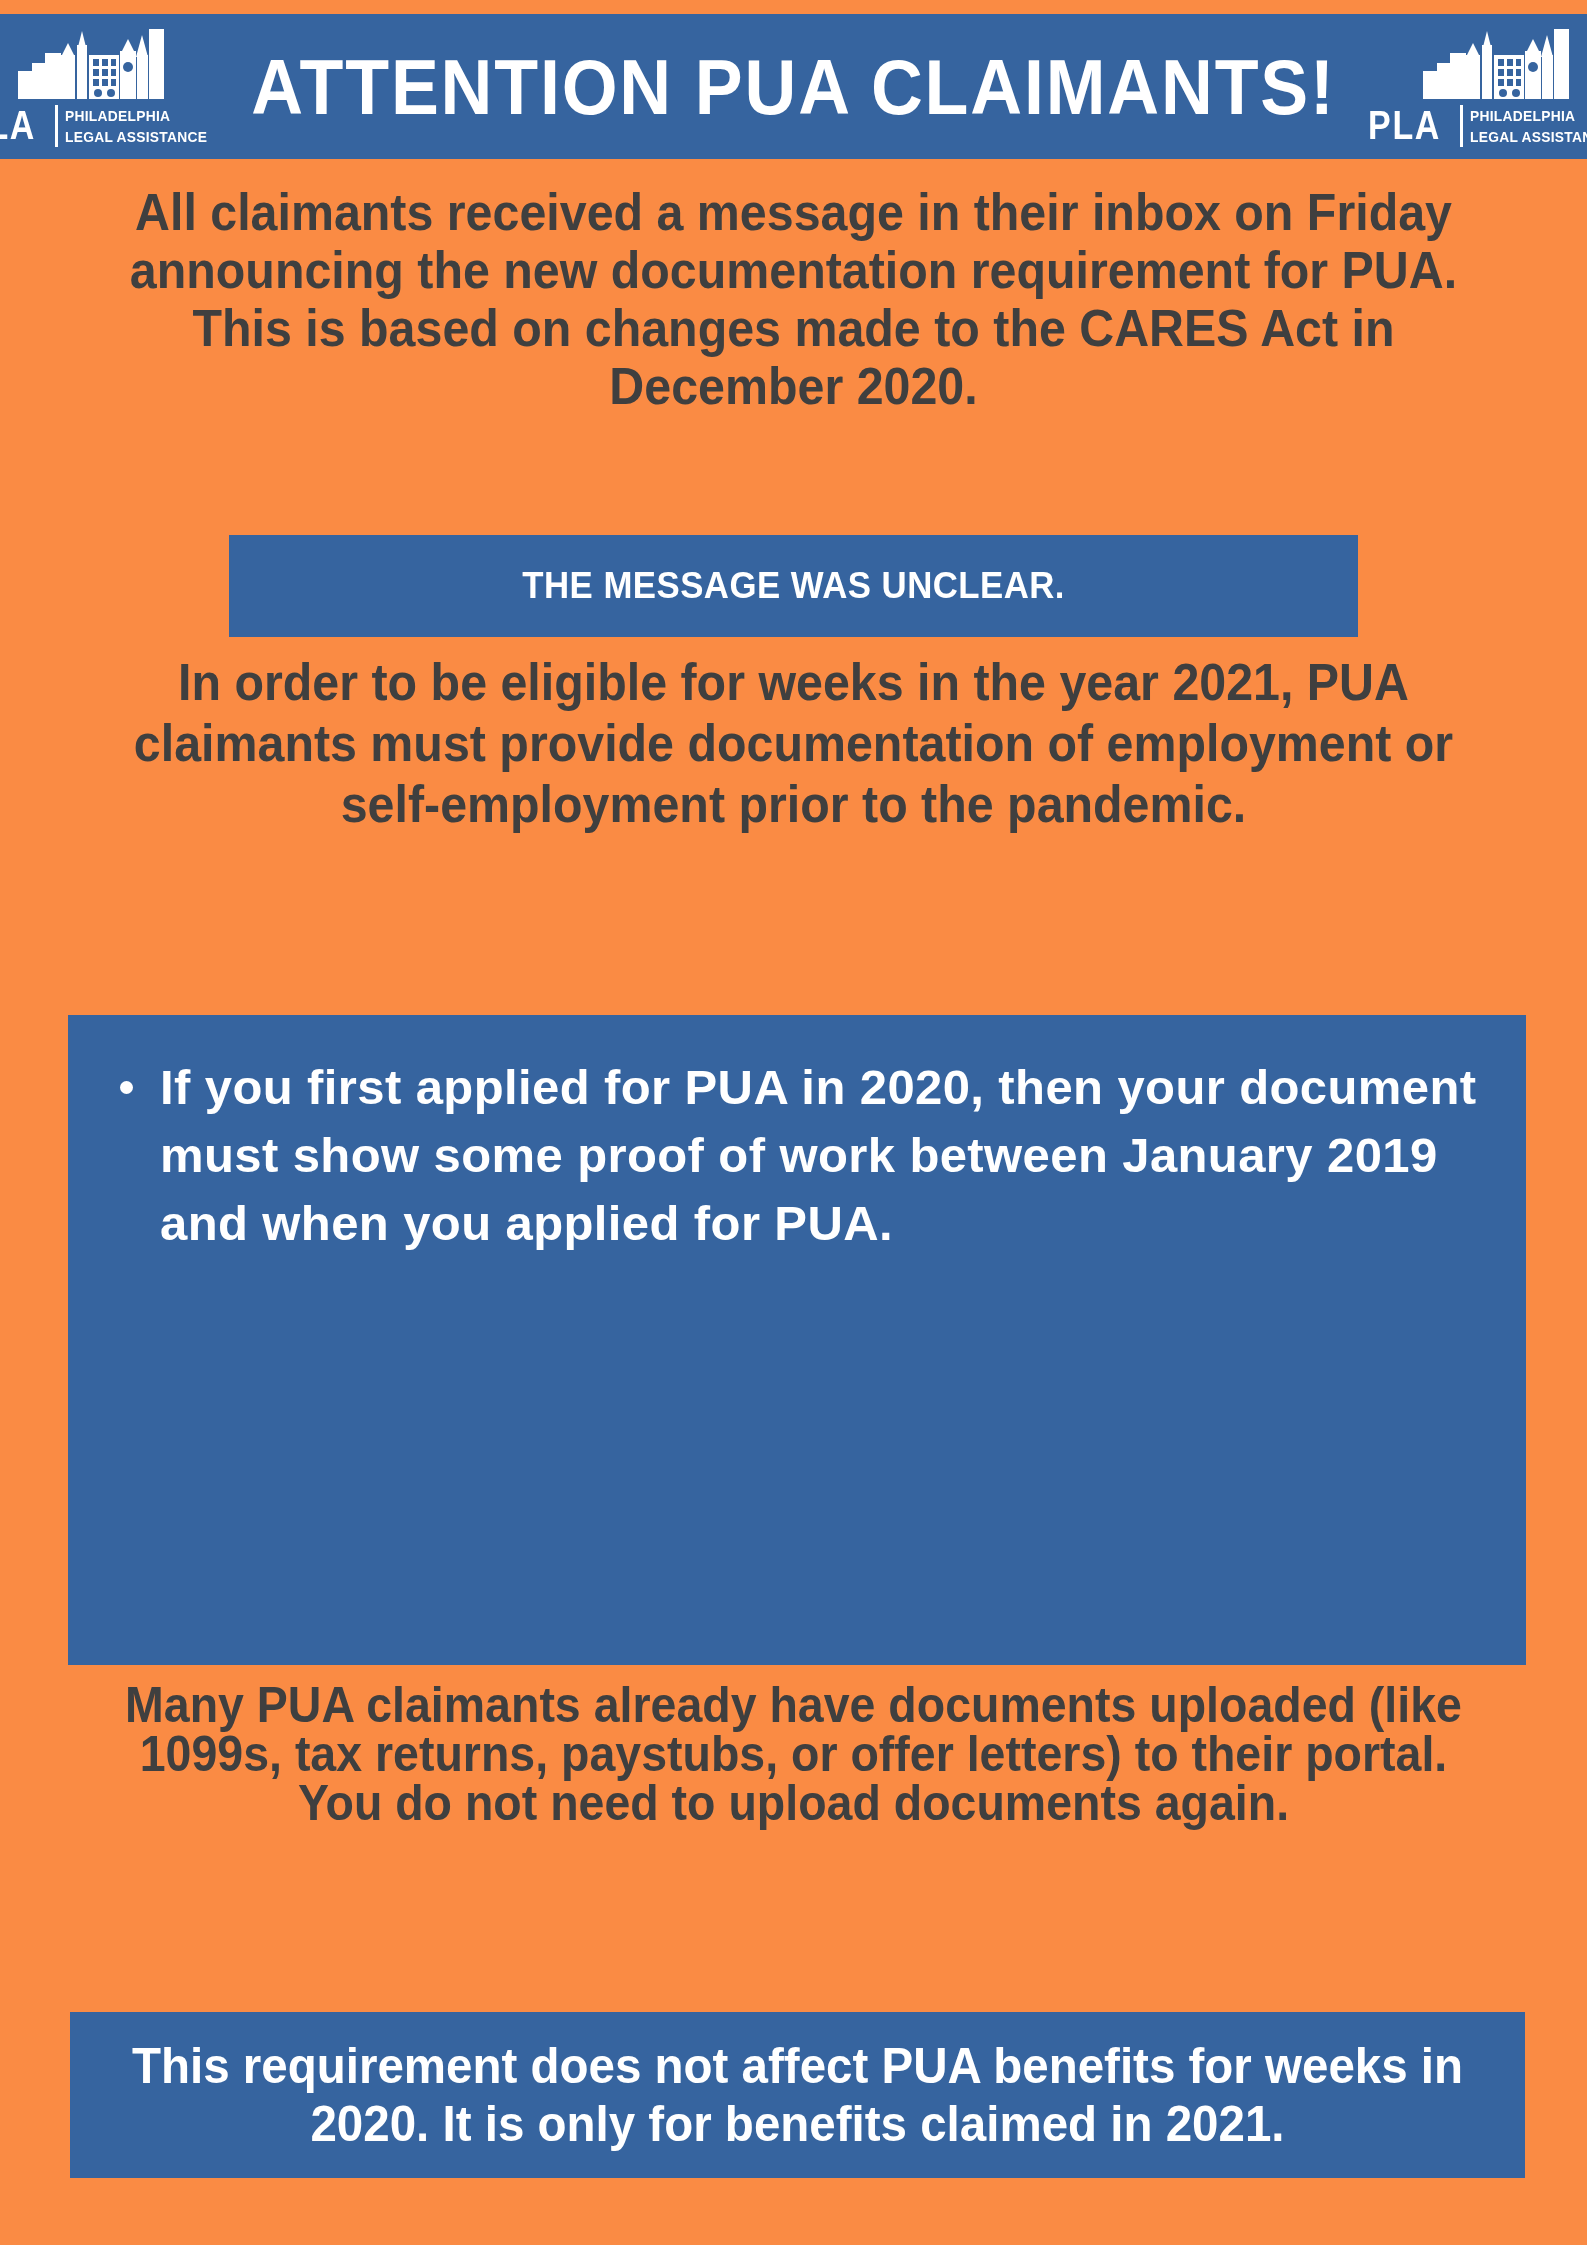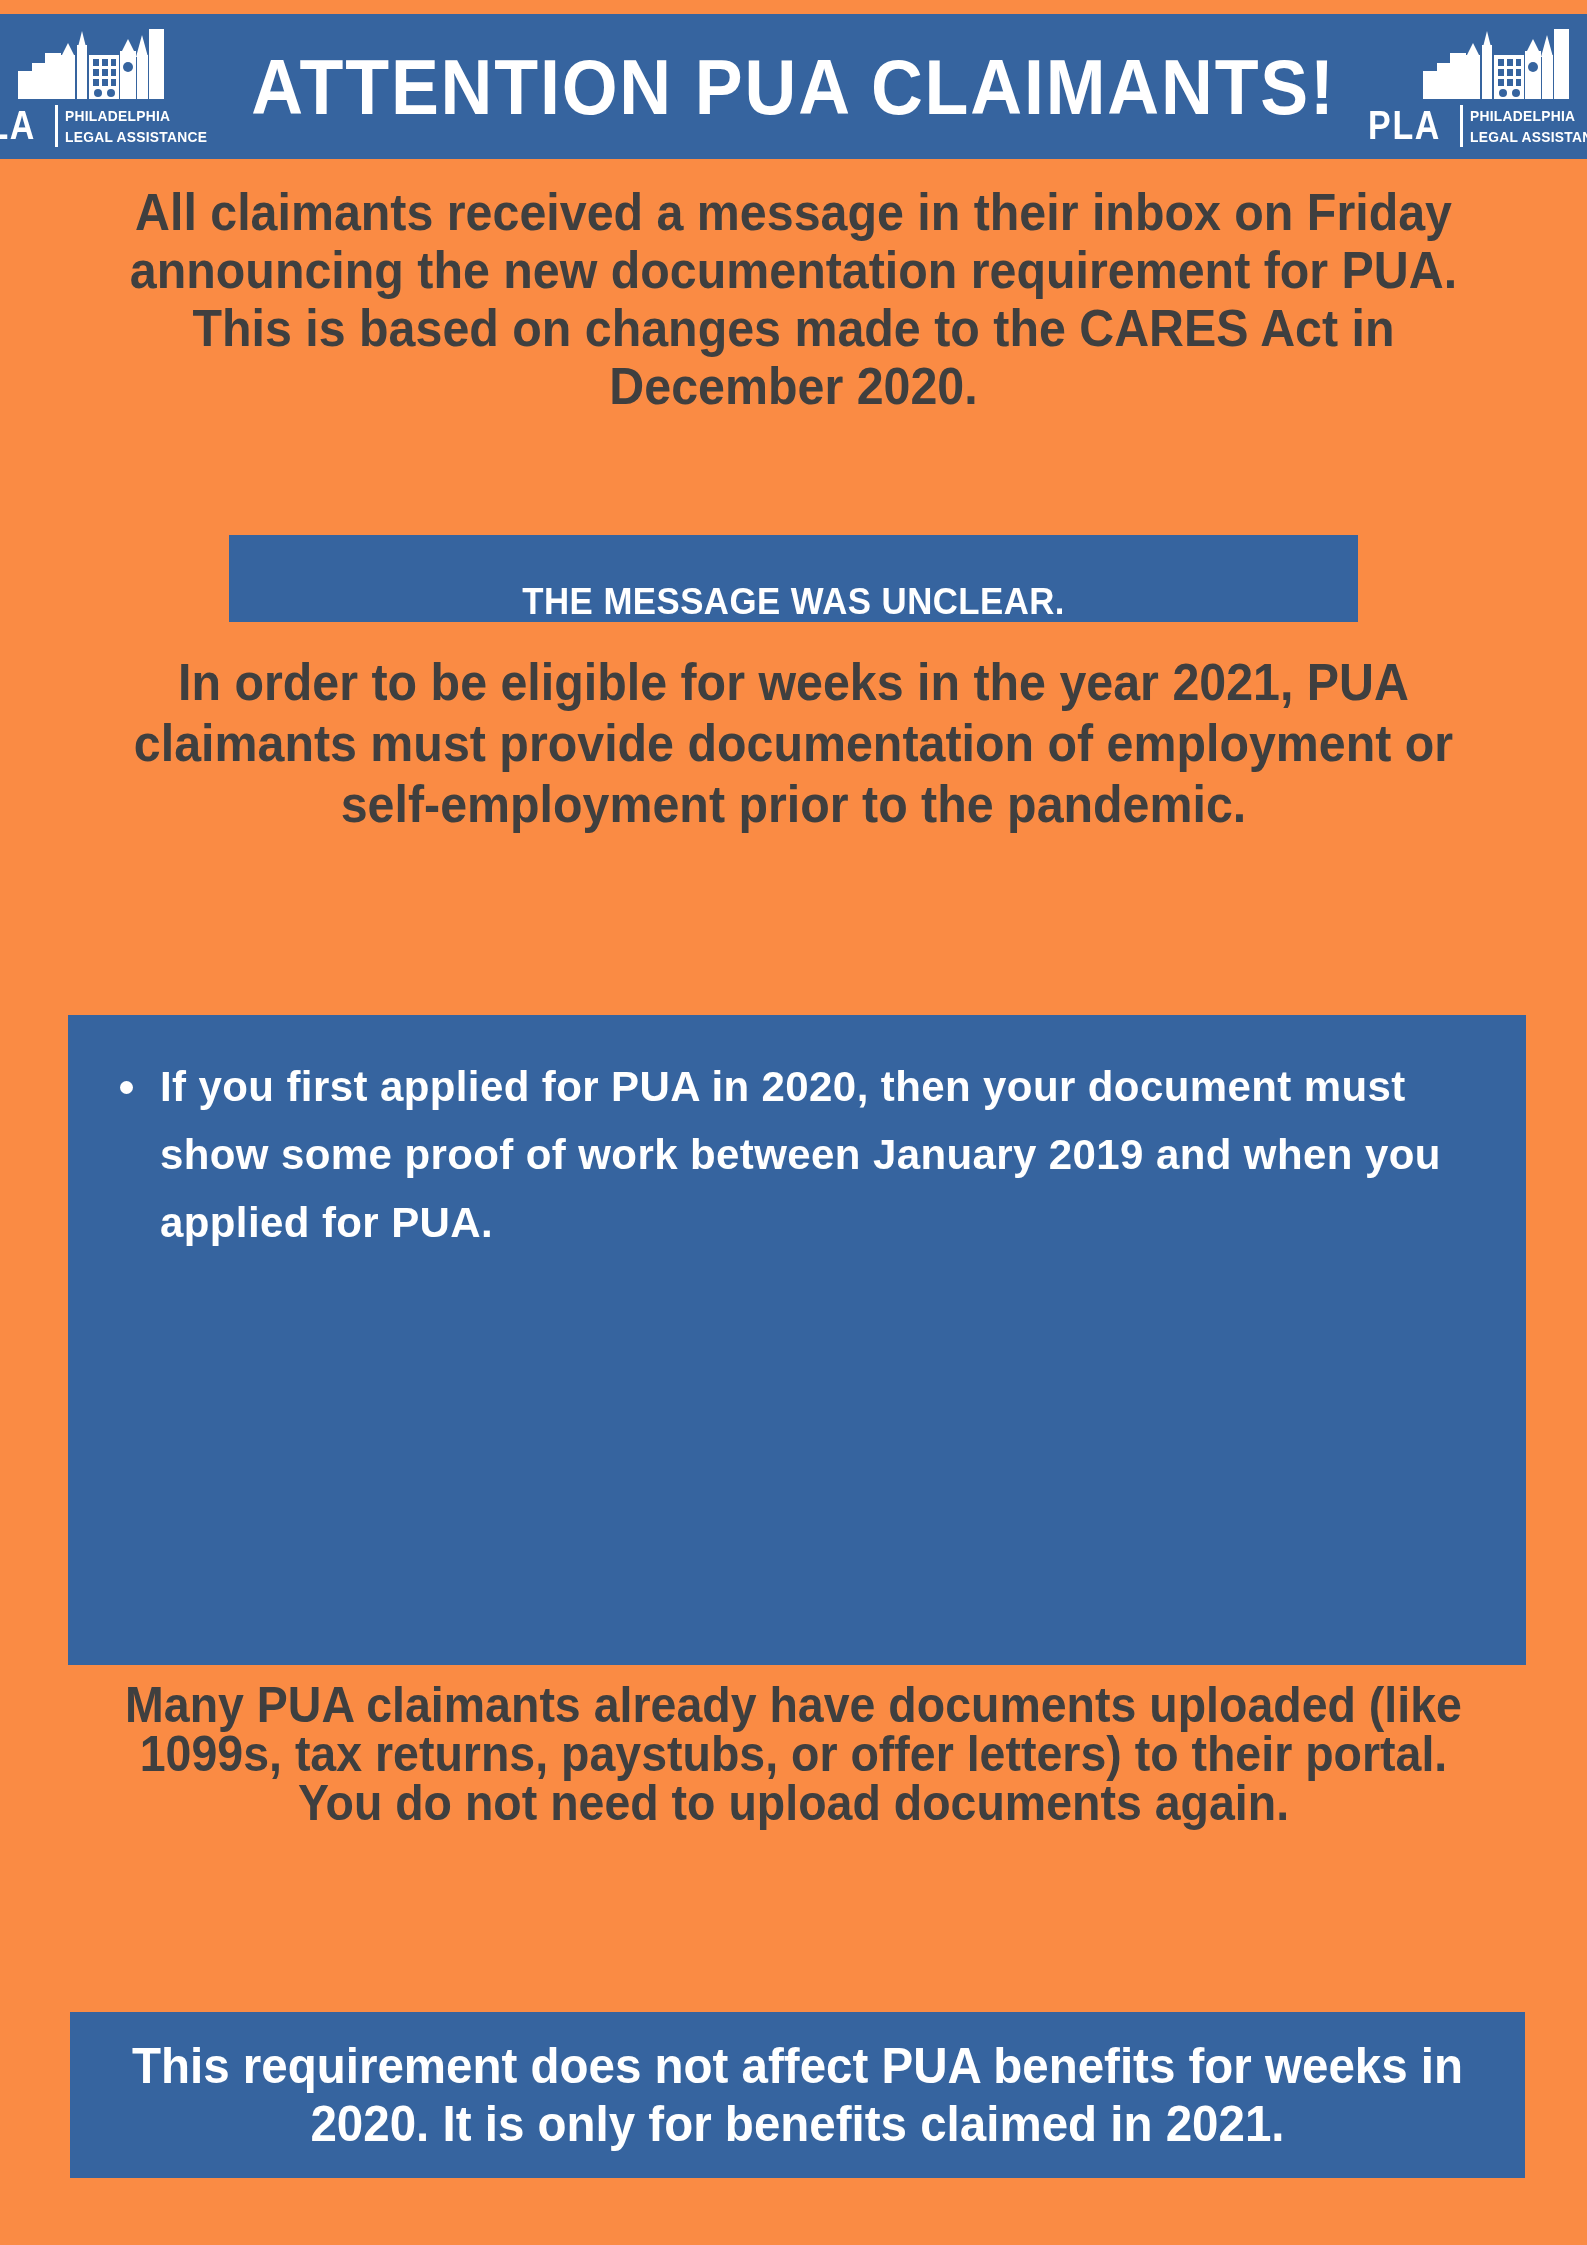--- a/index.html
+++ b/index.html
@@ -139,23 +139,23 @@
   .blue-box {
     position: absolute;
     background: #36649F;
     box-sizing: border-box;
   }
 
   #unclear-box {
     left: 229px;
     top: 535px;
     width: 1129px;
-    height: 87px;
-    display: flex;
-    align-items: flex-end;
+    height: 102px;
+    display: flex;
+    align-items: center;
     justify-content: center;
   }
   #unclear-box .box-text {
     color: #ffffff;
     font-family: "Liberation Sans", sans-serif;
     font-weight: bold;
     font-size: 37px;
     line-height: 40px;
     letter-spacing: 0.5px;
     text-align: center;
@@ -172,21 +172,21 @@
   .bullet-list {
     margin: 0;
     padding: 0;
     list-style: none;
   }
   .bullet-item {
     position: relative;
     color: #ffffff;
     font-family: "Liberation Sans", sans-serif;
     font-weight: bold;
-    font-size: 42px;
+    font-size: 49px;
     line-height: 68px;
     letter-spacing: 0.4px;
     padding-left: 48px;
     margin-bottom: 28px;
   }
   .bullet-item:last-child { margin-bottom: 0; }
   .bullet-dot {
     position: absolute;
     left: 8px;
     top: 28px;

